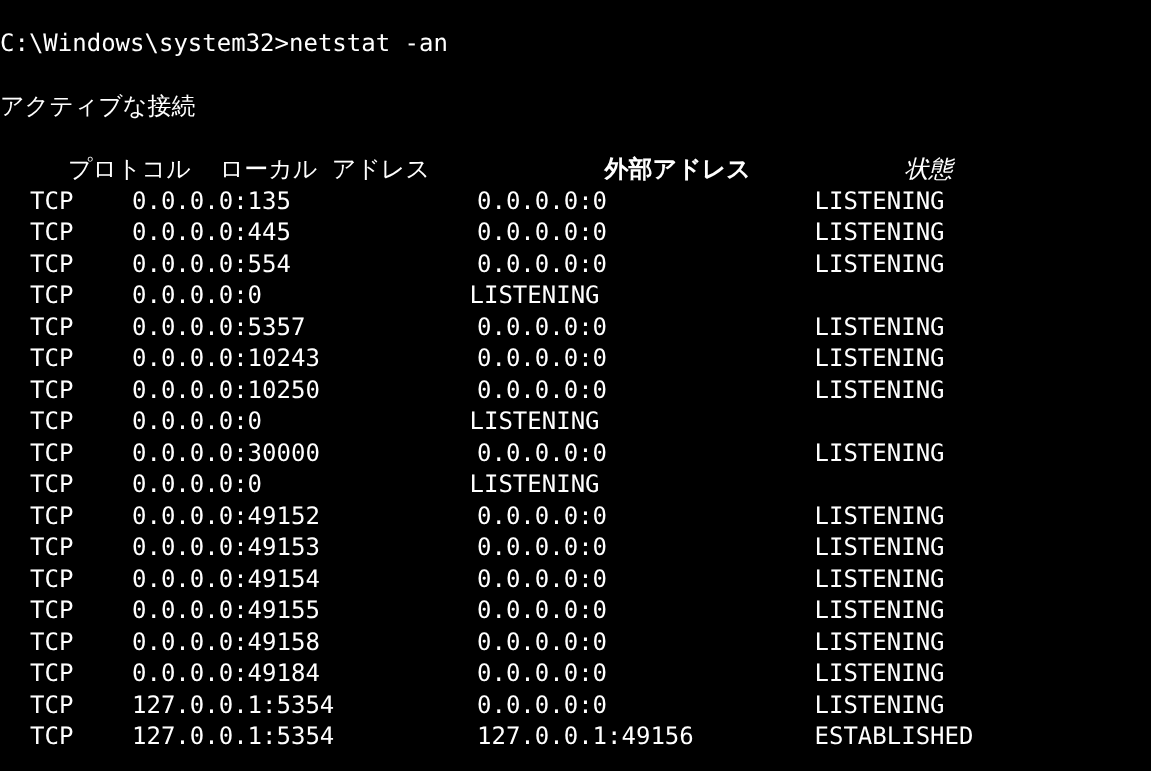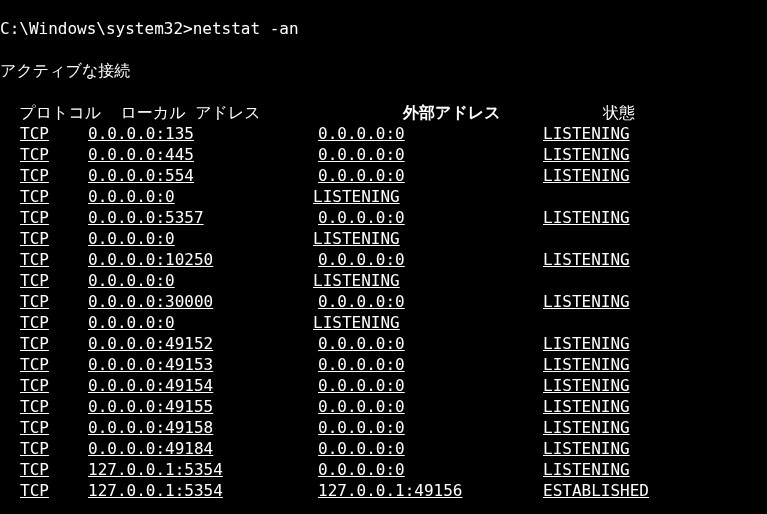--- a/index.html
+++ b/index.html
@@ -11,50 +11,50 @@
       width: 767px;
       height: 514px;
       overflow: hidden;
       padding: 2px 0;
       line-height: 21px;
     }
     .prompt-line { white-space: pre; margin-top: 16px; }
     .blank { height: 21px; }
     .title { white-space: pre; }
     .header { white-space: pre; }
-    .row { white-space: pre; display: flex; text-decoration: underline; }
+    .row { white-space: pre; display: flex; }
     .indent { width: 20px; display: inline-block; }
     .proto { display: inline-block; width: 68px; }
     .local { display: inline-block; width: 230px; }
     .foreign { display: inline-block; width: 225px; }
     .state { display: inline-block; }
     .hdr-proto { display: inline-block; }
     .hdr-foreign { display: inline-block; font-weight: bold; }
-    .hdr-state { display: inline-block; }
+    .hdr-state { display: inline-block; font-style: italic; }
   </style>
 </head>
 <body>
 
 <div class="prompt-line"><span>C:\Windows\system32&gt;</span><span>netstat -an</span></div>
 
 <div class="blank"></div>
 
 <div class="title">アクティブな接続</div>
 
 <div class="blank"></div>
 
-<div class="header"><span class="hdr-proto" style="width:403px;">  プロトコル  ローカル アドレス</span><span class="hdr-foreign" style="width:200px;">外部アドレス</span><span class="hdr-state">状態</span></div>
+<div class="header"><span class="hdr-proto" style="width:403px;padding-left:26px;">  プロトコル  ローカル アドレス</span><span class="hdr-foreign" style="width:200px;">外部アドレス</span><span class="hdr-state">状態</span></div>
 
 <div id="rows">
     <div class="row"><span class="indent"></span><span class="proto">TCP</span><span class="local">0.0.0.0:135</span><span class="foreign">0.0.0.0:0</span><span class="state">LISTENING</span></div>
     <div class="row"><span class="indent"></span><span class="proto">TCP</span><span class="local">0.0.0.0:445</span><span class="foreign">0.0.0.0:0</span><span class="state">LISTENING</span></div>
     <div class="row"><span class="indent"></span><span class="proto">TCP</span><span class="local">0.0.0.0:554</span><span class="foreign">0.0.0.0:0</span><span class="state">LISTENING</span></div>
     <div class="row"><span class="indent"></span><span class="proto">TCP</span><span class="foreign">0.0.0.0:0</span><span class="state">LISTENING</span></div>
     <div class="row"><span class="indent"></span><span class="proto">TCP</span><span class="local">0.0.0.0:5357</span><span class="foreign">0.0.0.0:0</span><span class="state">LISTENING</span></div>
-    <div class="row"><span class="indent"></span><span class="proto">TCP</span><span class="foreign">0.0.0.0:0</span><span class="state">LISTENING</span></div>
+    <div class="row"><span class="indent"></span><span class="proto">TCP</span><span class="local">0.0.0.0:10243</span><span class="foreign">0.0.0.0:0</span><span class="state">LISTENING</span></div>
     <div class="row"><span class="indent"></span><span class="proto">TCP</span><span class="local">0.0.0.0:10250</span><span class="foreign">0.0.0.0:0</span><span class="state">LISTENING</span></div>
     <div class="row"><span class="indent"></span><span class="proto">TCP</span><span class="foreign">0.0.0.0:0</span><span class="state">LISTENING</span></div>
     <div class="row"><span class="indent"></span><span class="proto">TCP</span><span class="local">0.0.0.0:30000</span><span class="foreign">0.0.0.0:0</span><span class="state">LISTENING</span></div>
     <div class="row"><span class="indent"></span><span class="proto">TCP</span><span class="foreign">0.0.0.0:0</span><span class="state">LISTENING</span></div>
     <div class="row"><span class="indent"></span><span class="proto">TCP</span><span class="local">0.0.0.0:49152</span><span class="foreign">0.0.0.0:0</span><span class="state">LISTENING</span></div>
     <div class="row"><span class="indent"></span><span class="proto">TCP</span><span class="local">0.0.0.0:49153</span><span class="foreign">0.0.0.0:0</span><span class="state">LISTENING</span></div>
     <div class="row"><span class="indent"></span><span class="proto">TCP</span><span class="local">0.0.0.0:49154</span><span class="foreign">0.0.0.0:0</span><span class="state">LISTENING</span></div>
     <div class="row"><span class="indent"></span><span class="proto">TCP</span><span class="local">0.0.0.0:49155</span><span class="foreign">0.0.0.0:0</span><span class="state">LISTENING</span></div>
     <div class="row"><span class="indent"></span><span class="proto">TCP</span><span class="local">0.0.0.0:49158</span><span class="foreign">0.0.0.0:0</span><span class="state">LISTENING</span></div>
     <div class="row"><span class="indent"></span><span class="proto">TCP</span><span class="local">0.0.0.0:49184</span><span class="foreign">0.0.0.0:0</span><span class="state">LISTENING</span></div>

